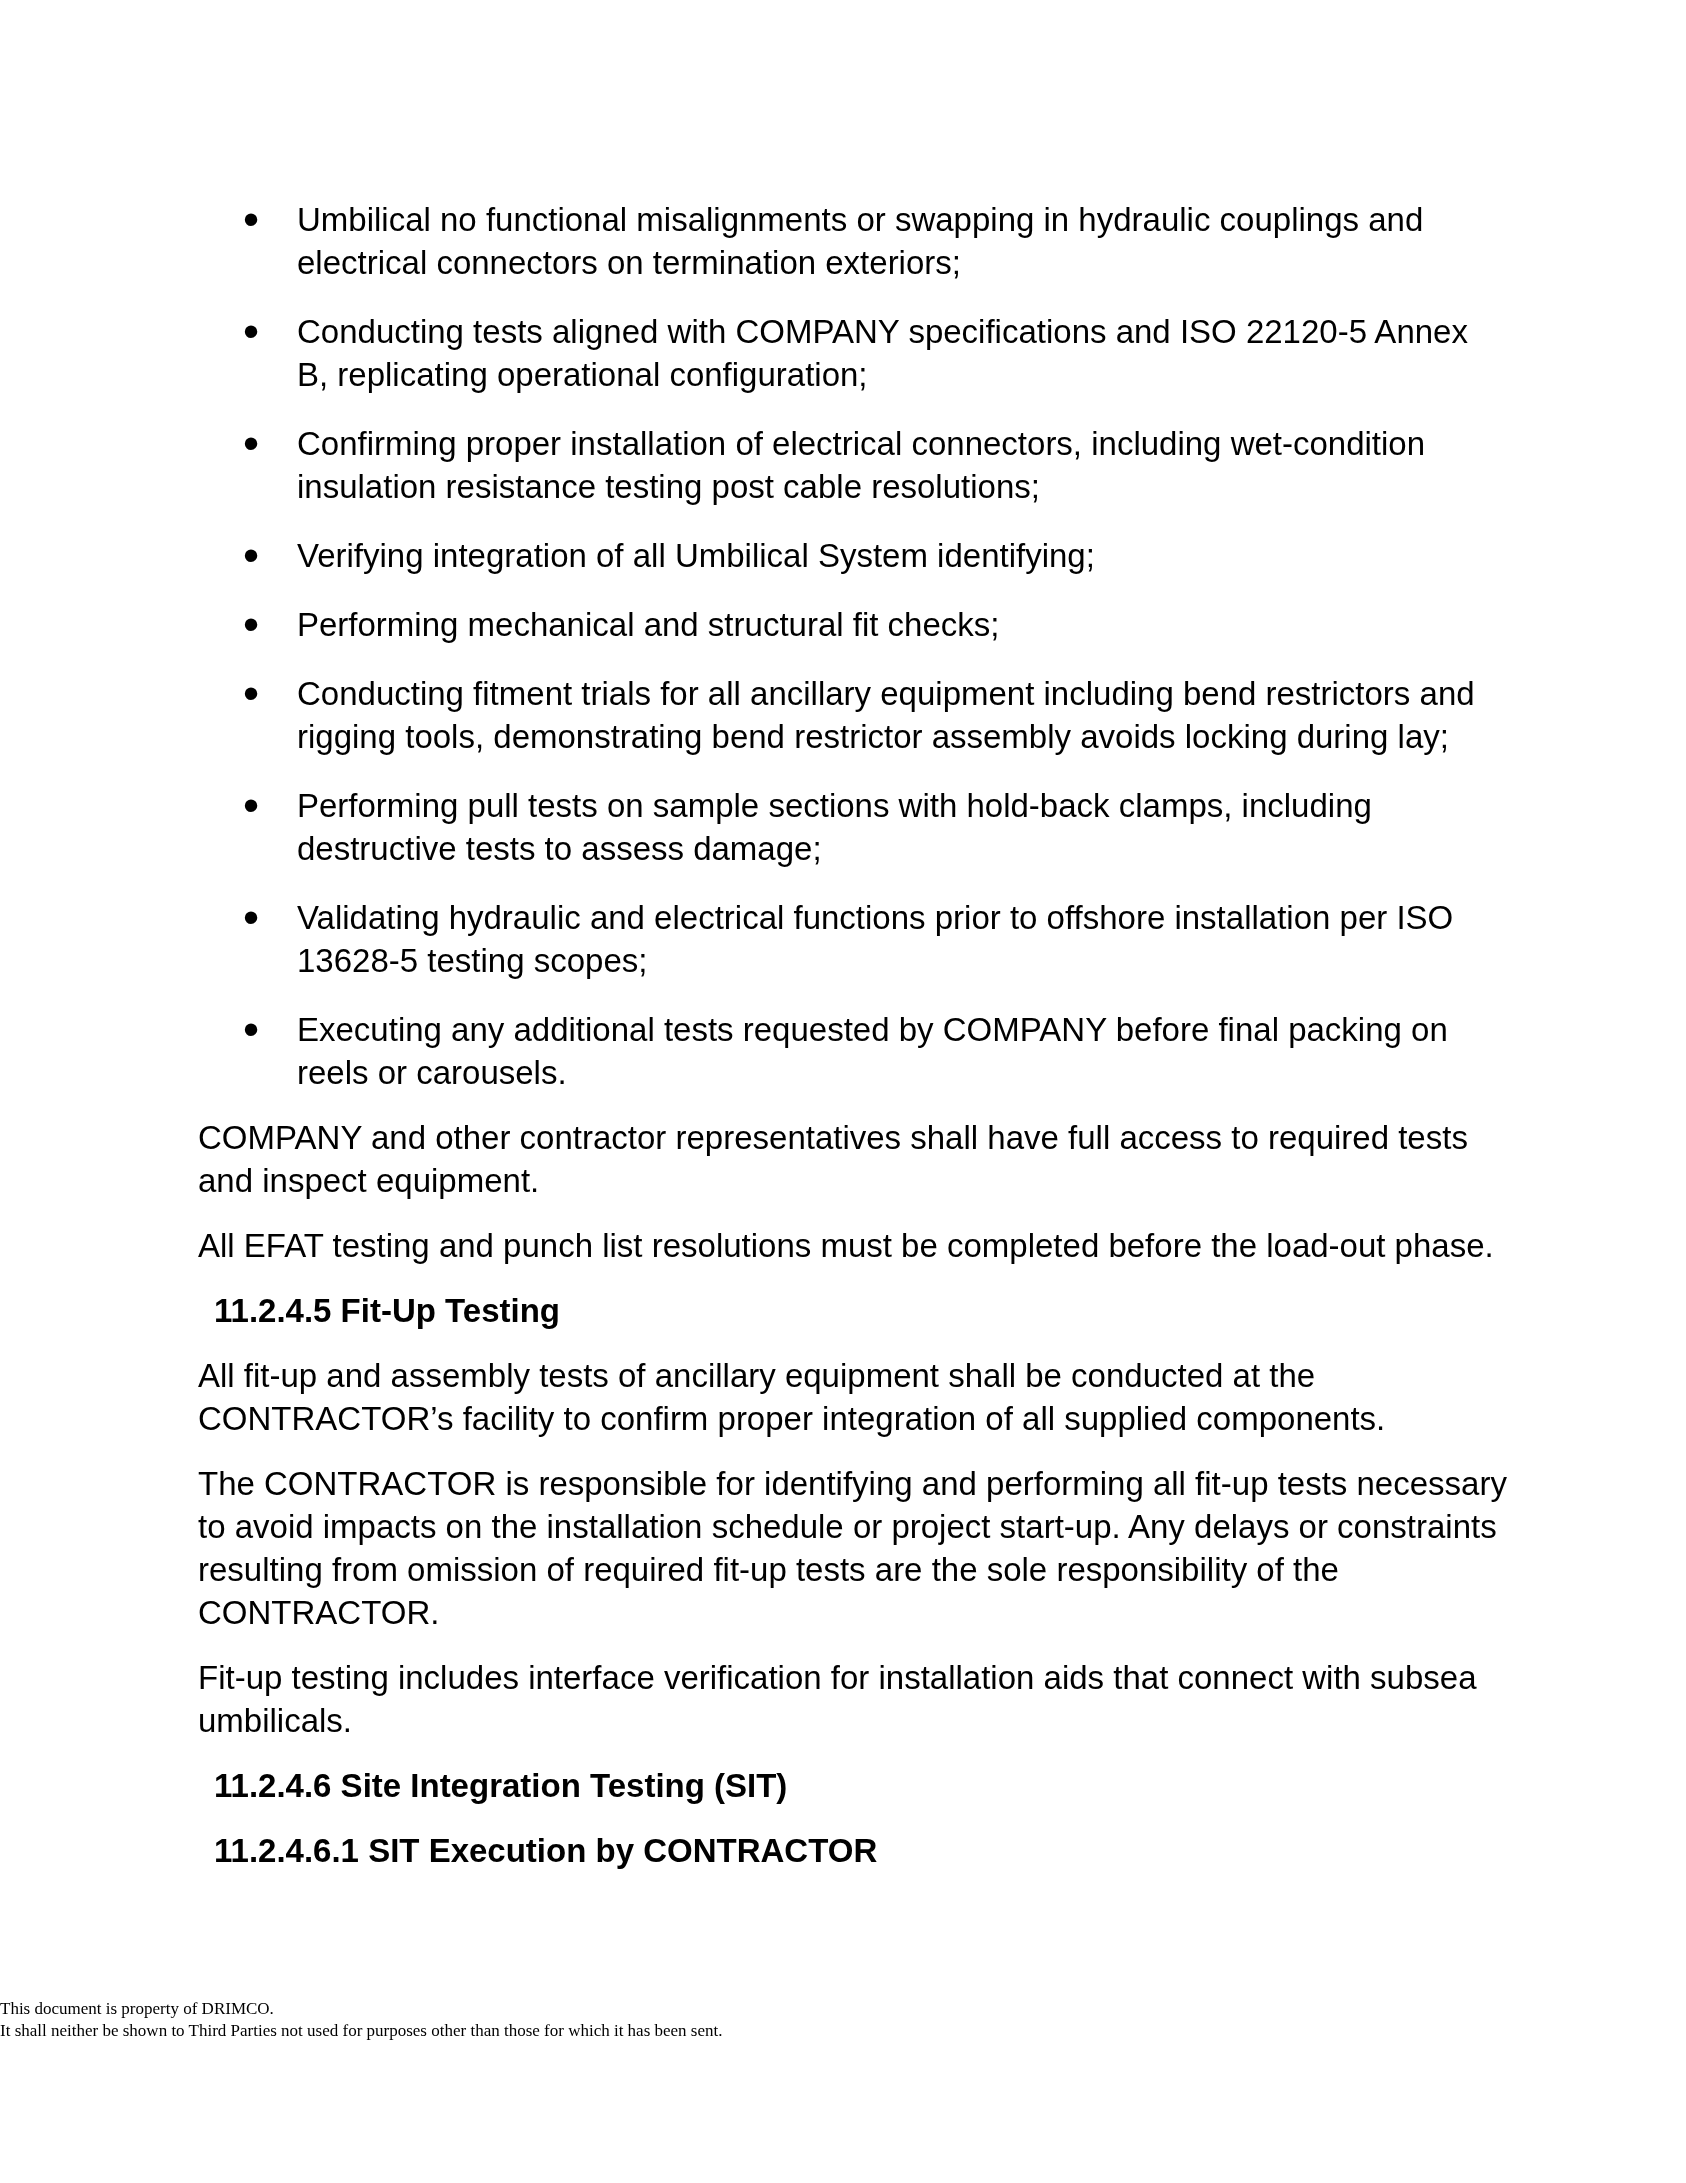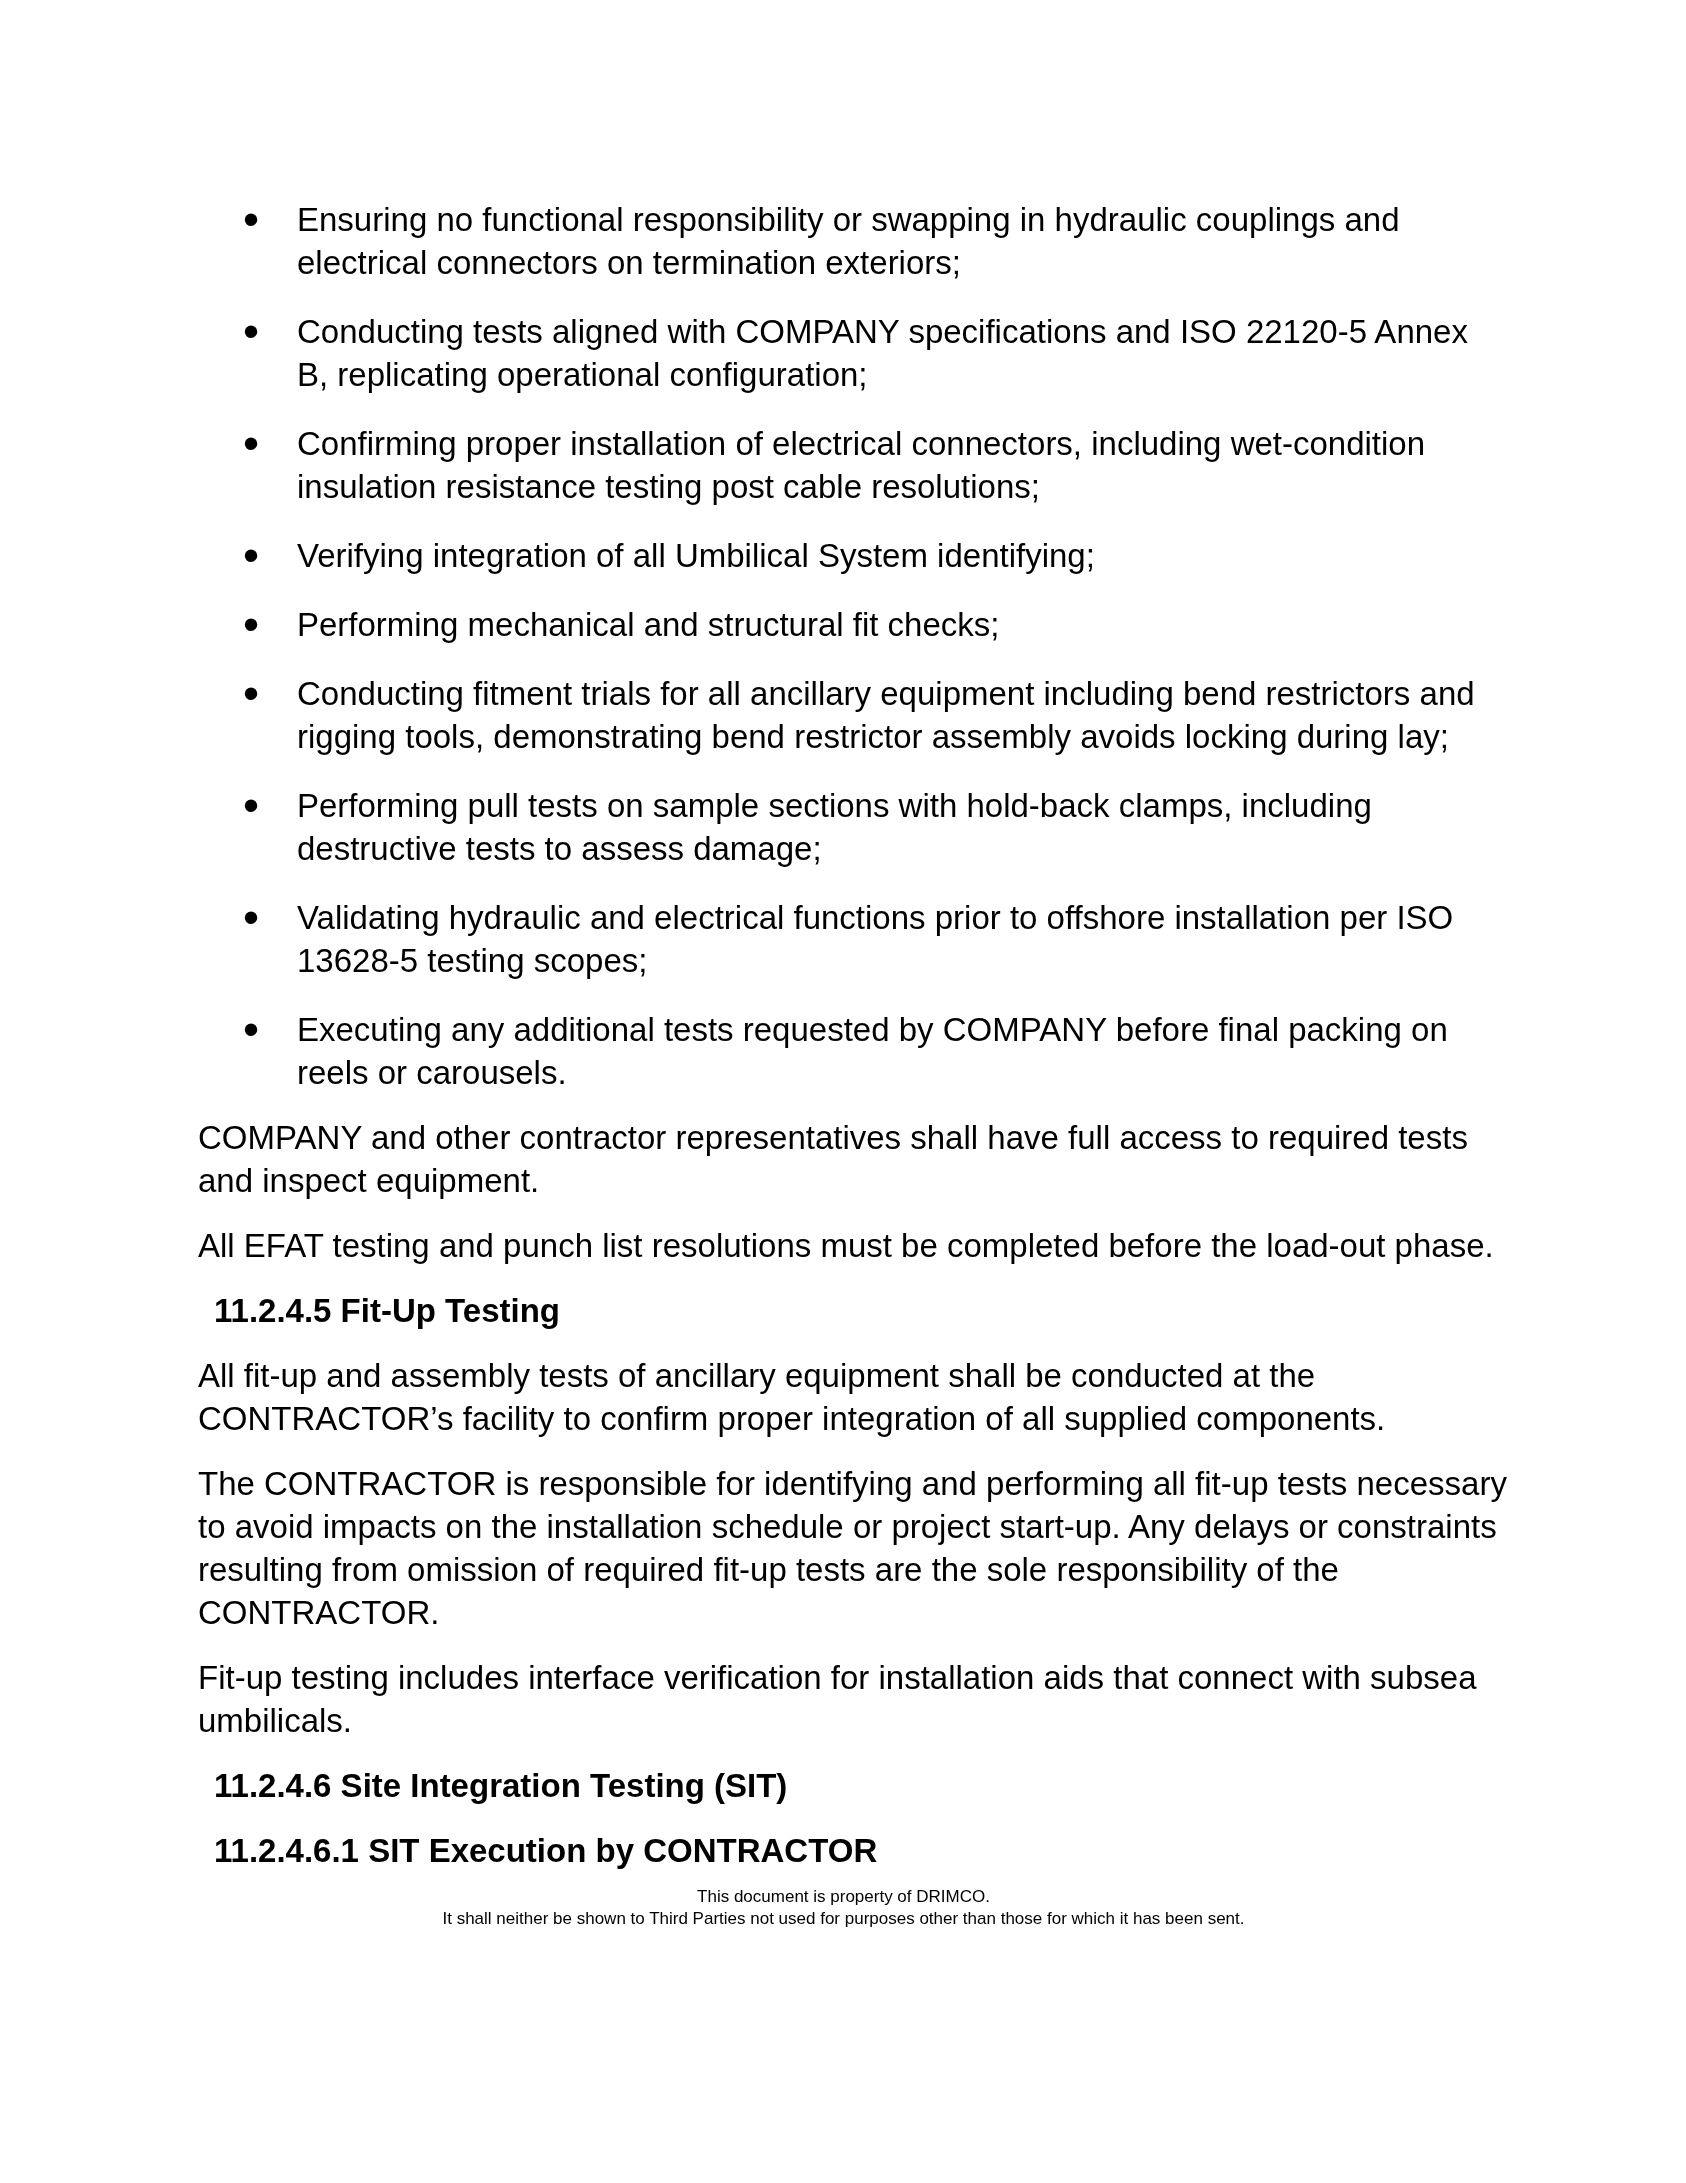--- a/index.html
+++ b/index.html
@@ -50,37 +50,37 @@
   h3.heading {
     margin: 22px 0 0 16px;
     font-size: 33px;
     line-height: 43px;
     font-weight: bold;
   }
   .footer {
     position: absolute;
     left: 0;
     right: 0;
-    top: 1886px;
-    text-align: center;
+    top: 1998px;
     font-size: 17px;
     line-height: 22px;
     color: #000000;
+    font-family: Liberation Serif, serif;
   }
 </style>
 </head>
 <body>
 
 <div class="page">
   <main class="content">
 
     <ul class="bullet-list">
       <li class="bullet-item">
         <span class="bullet-marker">•</span>
-        <span class="bullet-text">Ensuring no functional responsibility or swapping in hydraulic couplings and electrical connectors on termination exteriors;</span>
+        <span class="bullet-text">Umbilical no functional misalignments or swapping in hydraulic couplings and electrical connectors on termination exteriors;</span>
       </li>
       <li class="bullet-item">
         <span class="bullet-marker">•</span>
         <span class="bullet-text">Conducting tests aligned with COMPANY specifications and ISO 22120-5 Annex B, replicating operational configuration;</span>
       </li>
       <li class="bullet-item">
         <span class="bullet-marker">•</span>
         <span class="bullet-text">Confirming proper installation of electrical connectors, including wet-condition insulation resistance testing post cable resolutions;</span>
       </li>
       <li class="bullet-item">

